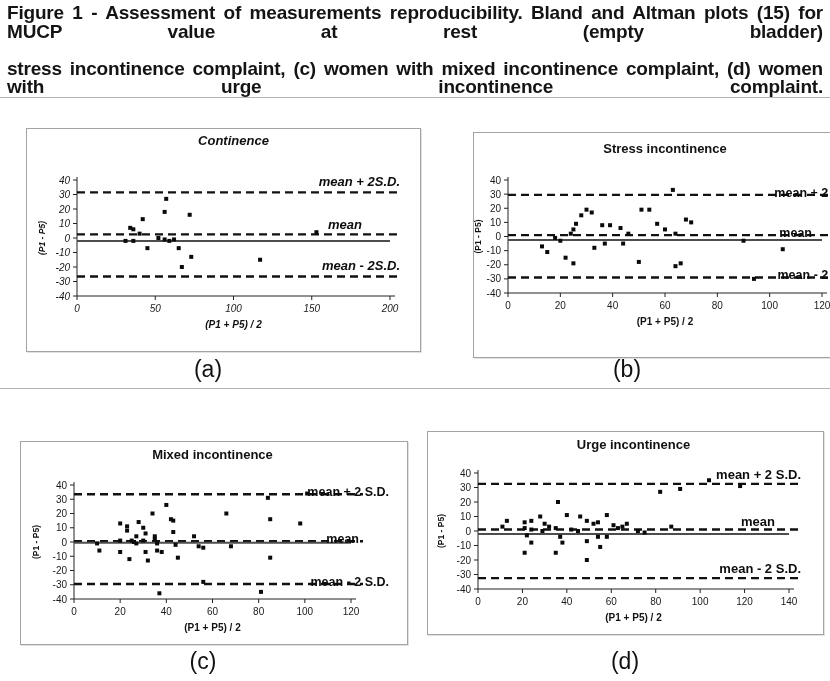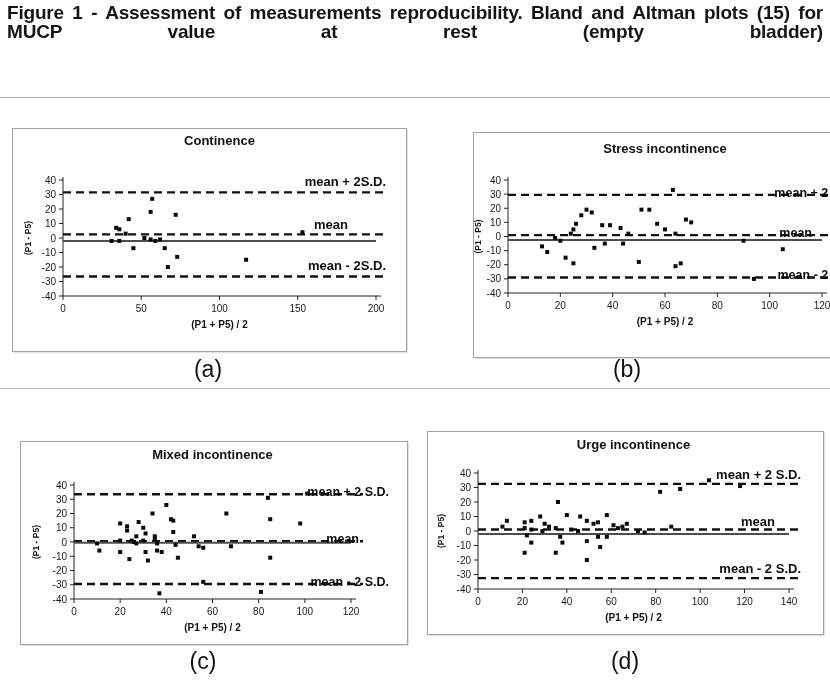--- a/index.html
+++ b/index.html
@@ -19,26 +19,27 @@
                transform:translateX(-50%);}
   text{font-family:"Liberation Sans", sans-serif;}
 </style>
 </head>
 <body>
 
 <div class="page">
 
   <div class="caption">
     <div class="cap-line">Figure 1 - Assessment of measurements reproducibility. Bland and Altman plots (15) for MUCP value at rest (empty bladder)</div>
+    <div class="cap-line">stress incontinence complaint, (c) women with mixed incontinence complaint, (d) women with urge incontinence complaint.</div>
   </div>
 
   <div class="rule rule-top"></div>
   <div class="rule rule-mid"></div>
 
-  <div class="chart-box" id="chart-0" style="left:12px;top:128px;width:393px;height:222px;">
+  <div class="chart-box" id="chart-0" style="left:26px;top:128px;width:393px;height:222px;font-style:italic;">
       <svg width="391" height="220">
         <text x="206.5" y="16" text-anchor="middle" font-size="13" font-weight="bold" fill="#111">Continence</text>
         <g stroke="#222222" stroke-width="1">
           <line x1="50" y1="48" x2="50" y2="167"></line>
           <line x1="50" y1="167" x2="368" y2="167"></line>
           <line x1="46" y1="51" x2="50" y2="51"></line>
           <line x1="46" y1="65.5" x2="50" y2="65.5"></line>
           <line x1="46" y1="80" x2="50" y2="80"></line>
           <line x1="46" y1="94.5" x2="50" y2="94.5"></line>
           <line x1="46" y1="109" x2="50" y2="109"></line>

